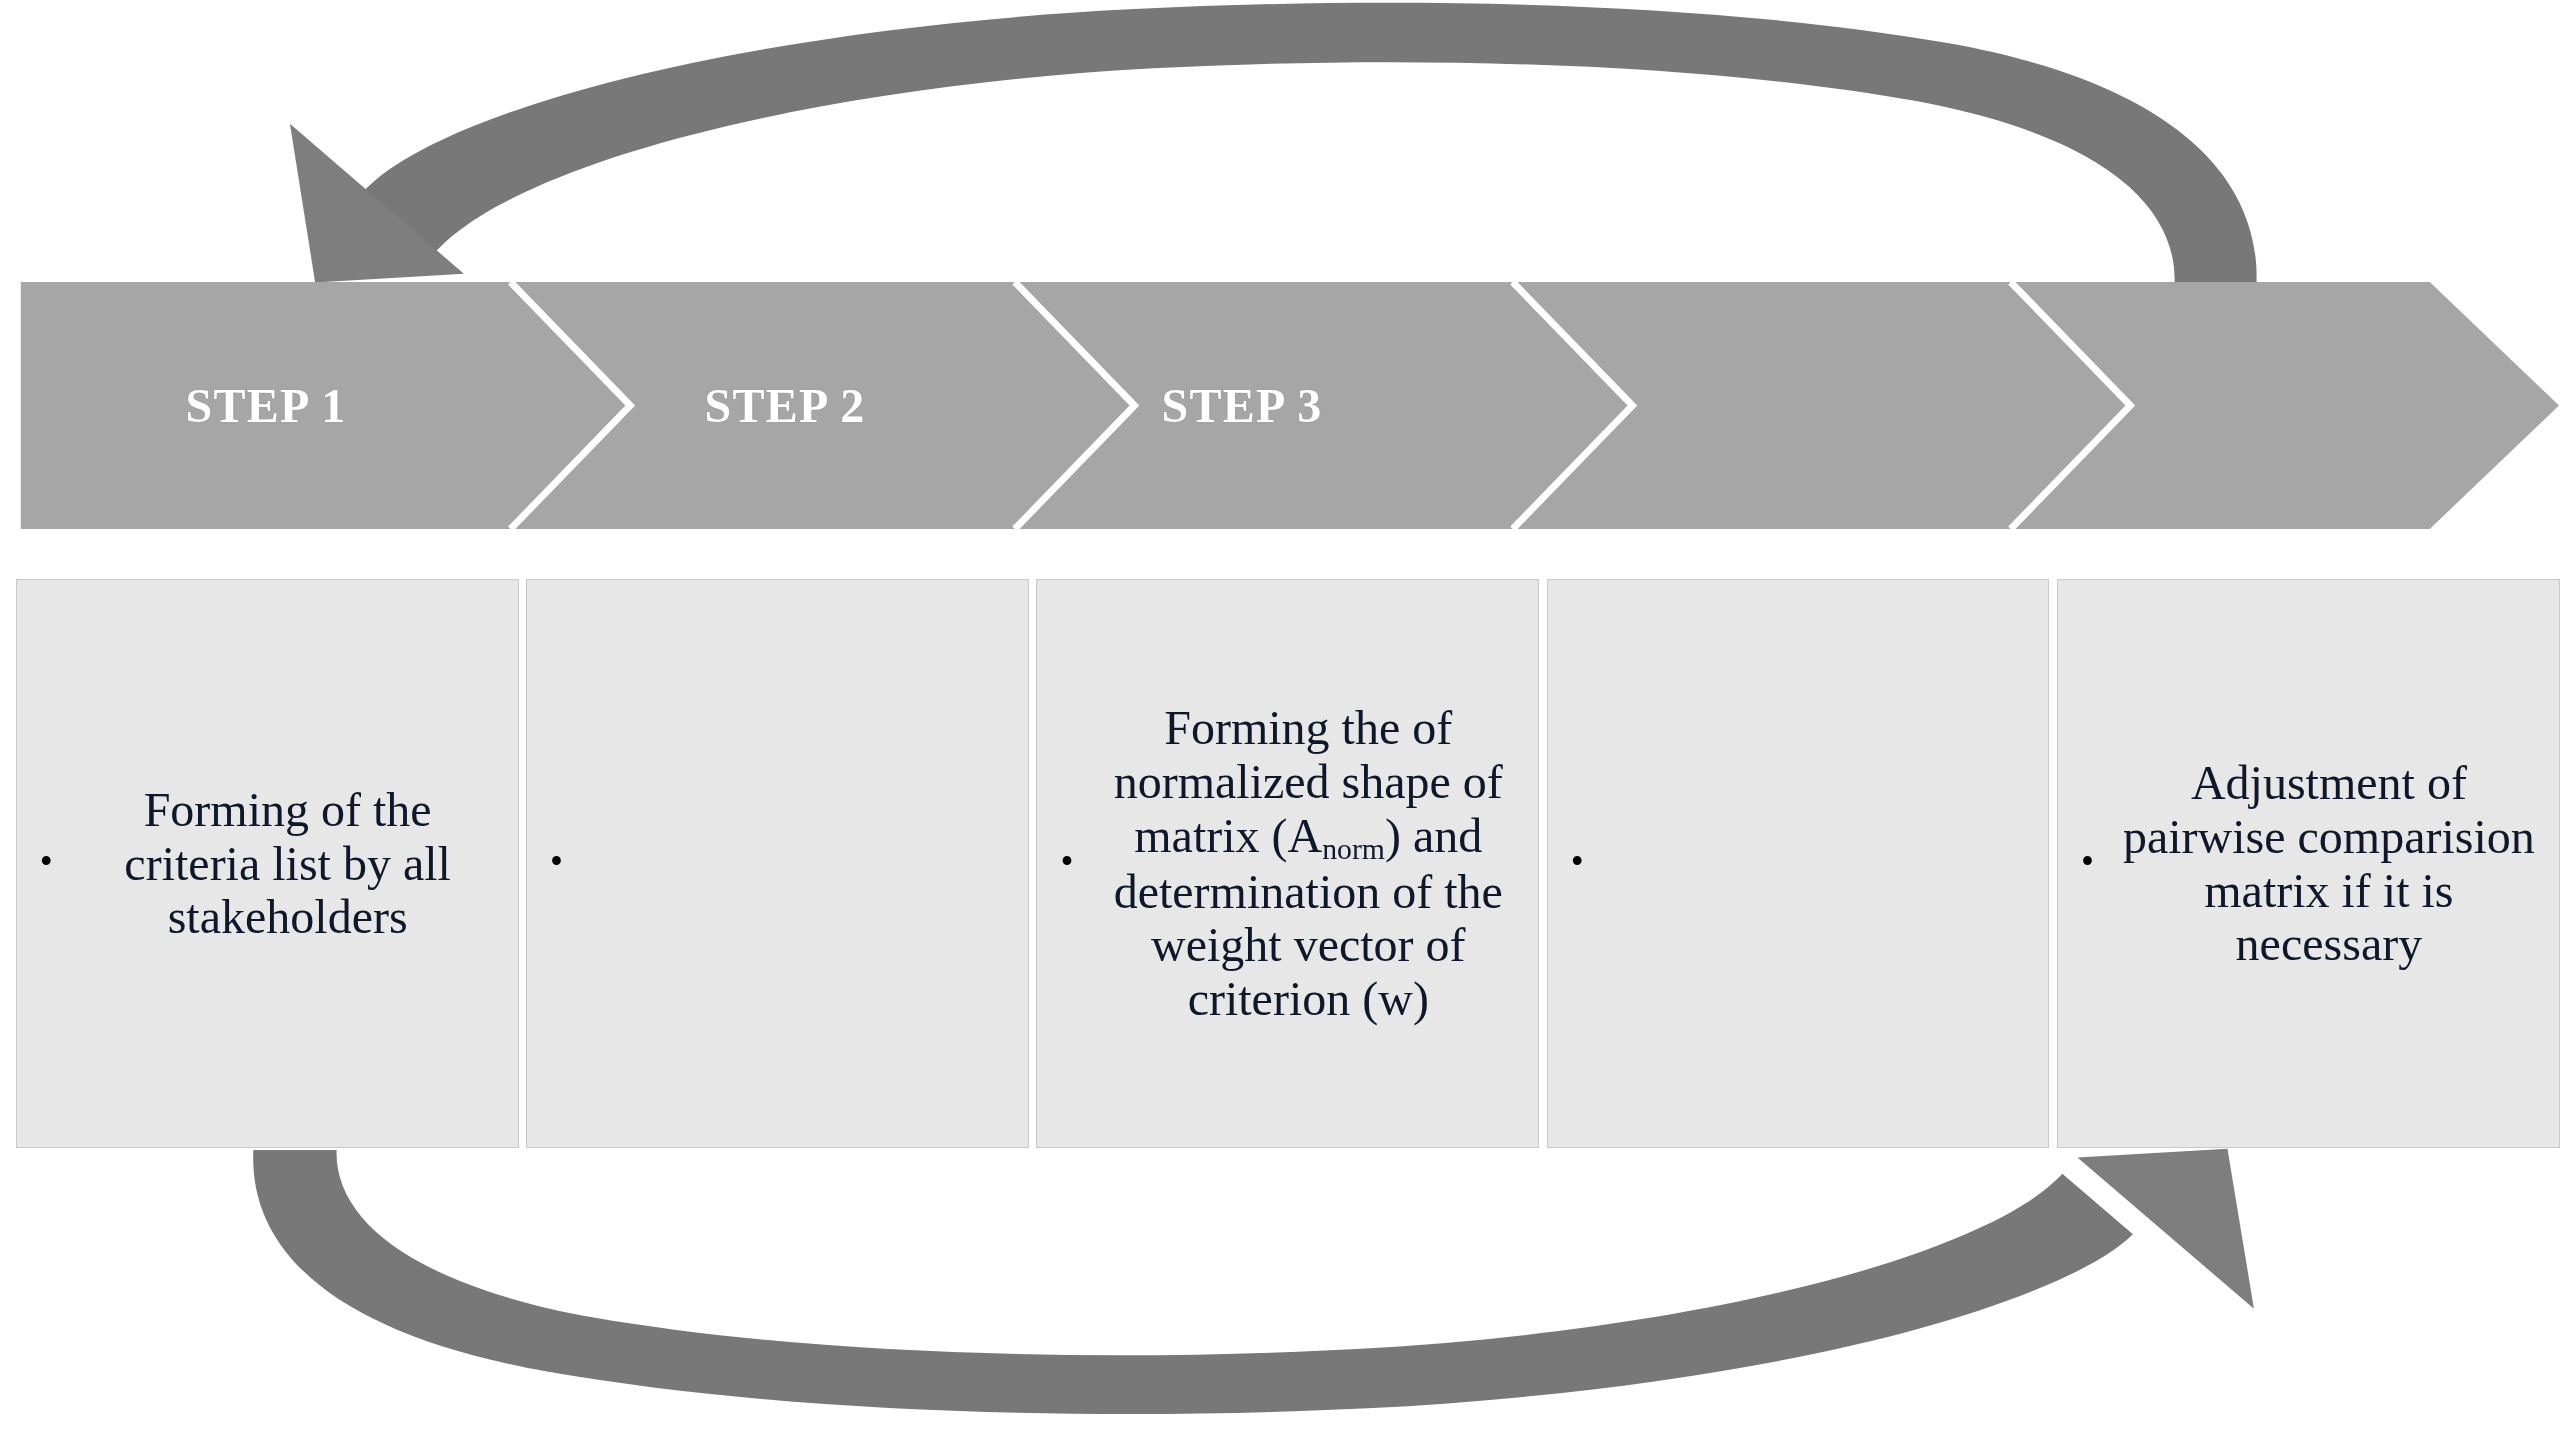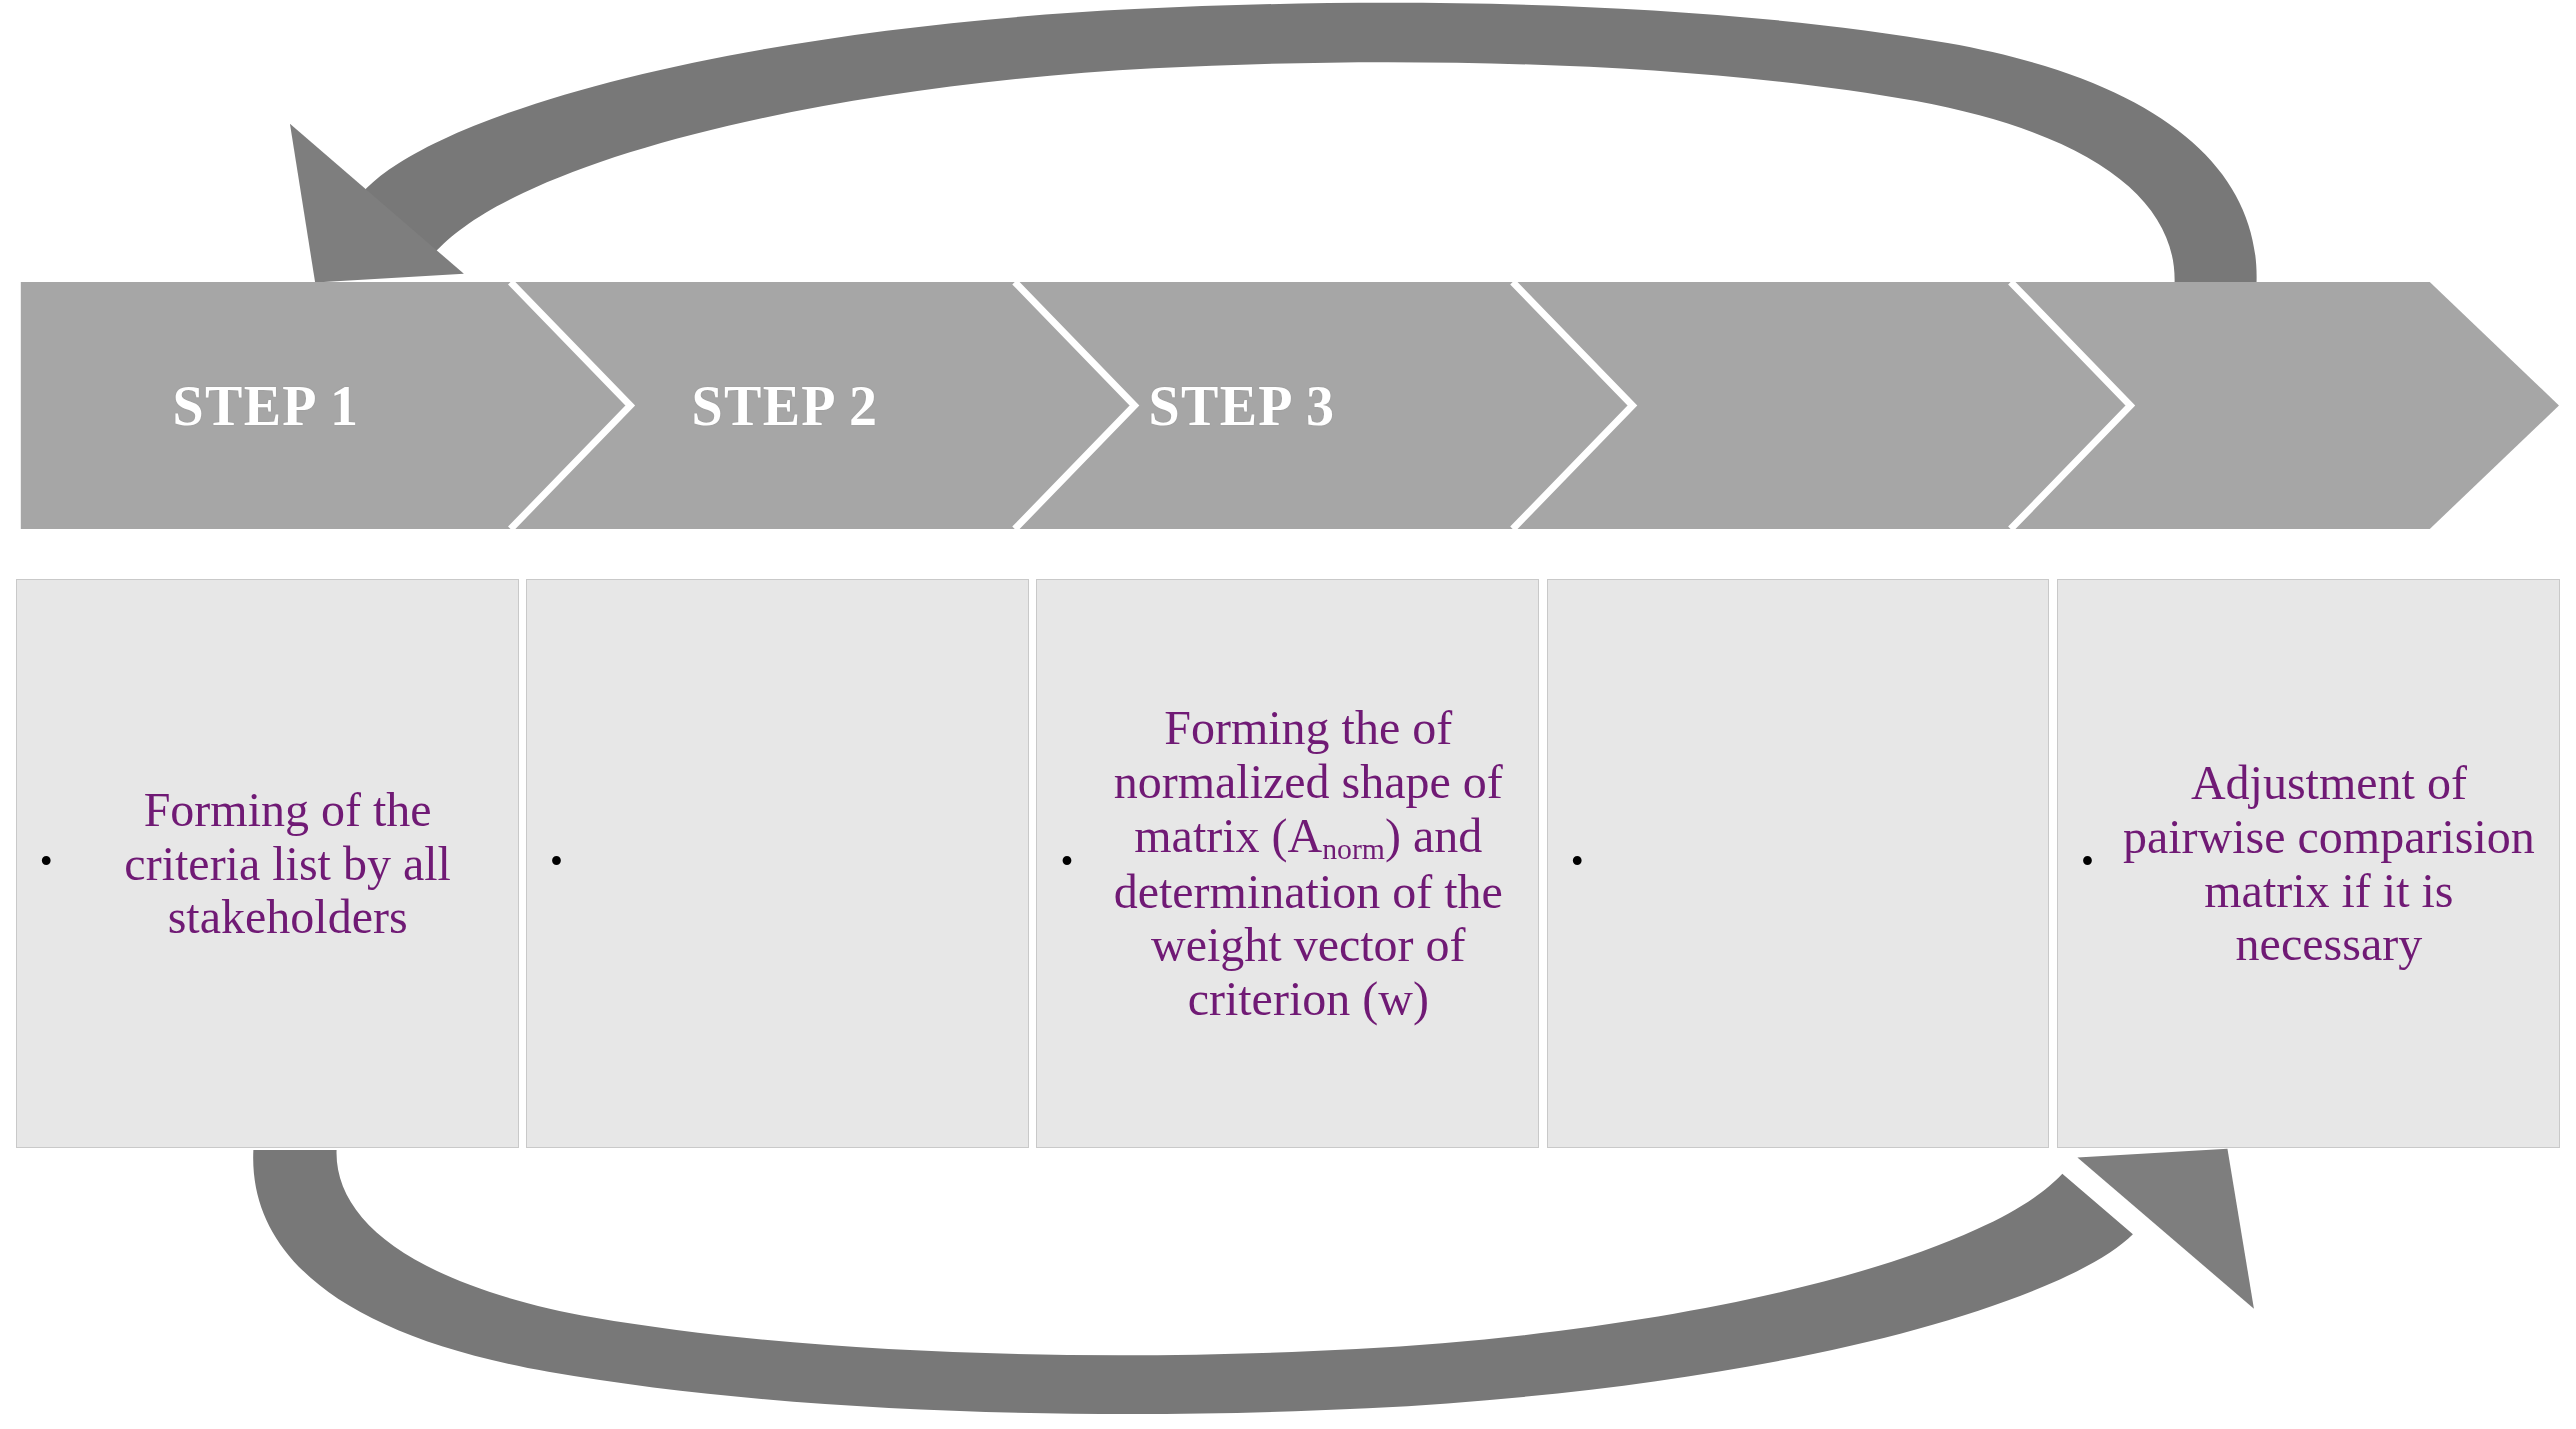--- a/index.html
+++ b/index.html
@@ -35,21 +35,21 @@
   .step-label {
     position: absolute;
     top: 282px;
     height: 247px;
     display: flex;
     align-items: center;
     justify-content: center;
     color: #ffffff;
     font-family: "Liberation Serif", "DejaVu Serif", serif;
     font-weight: bold;
-    font-size: 56px;
+    font-size: 48px;
     letter-spacing: 1.3px;
     text-shadow: 0 0 1.9px rgba(0,0,0,0.10);
     white-space: nowrap;
   }
   #boxes-row {
     position: absolute;
     left: 15.8px;
     top: 579px;
     width: 2544px;
     height: 569px;
@@ -70,21 +70,21 @@
     flex: 0 0 auto;
     font-size: 37px;
     line-height: 1;
     color: #000000;
     margin-right: 21.4px;
     margin-top: -3.8px;
   }
   .box-text {
     flex: 1 1 auto;
     text-align: center;
-    color: #701a75;
+    color: #0f172a;
     font-family: "Liberation Serif", "DejaVu Serif", serif;
     font-size: 48px;
     line-height: 1.12;
   }
   .box-text sub {
     font-size: 0.62em;
     vertical-align: -0.22em;
   }
 </style>
 </head>

